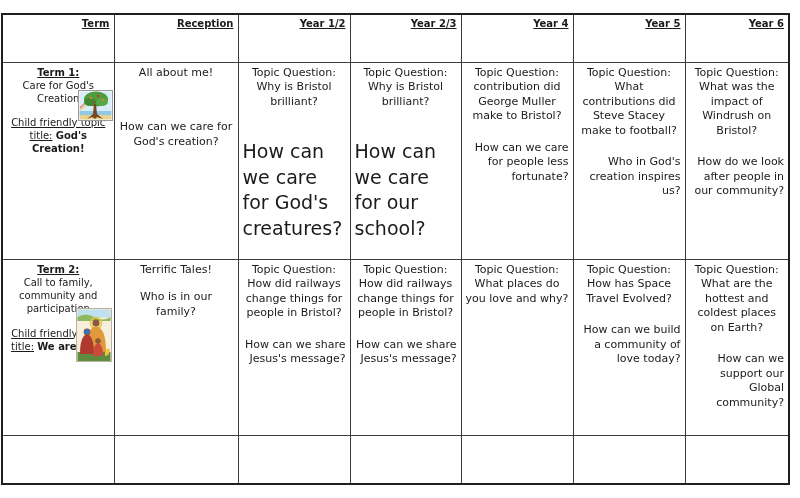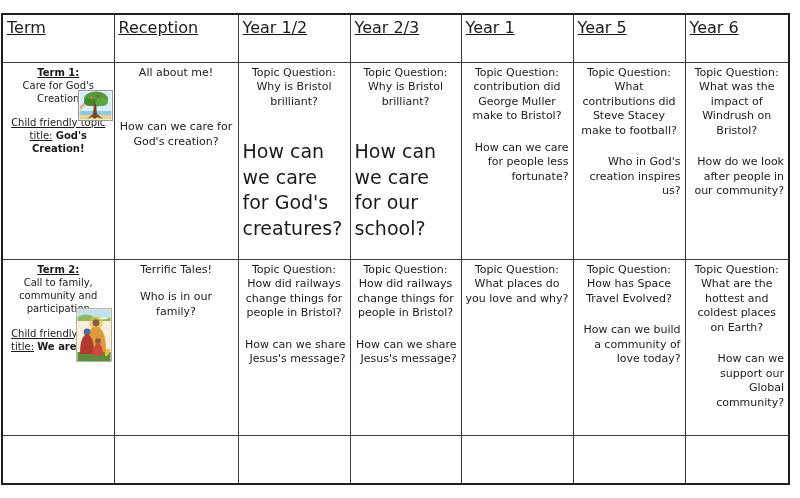--- a/index.html
+++ b/index.html
@@ -18,24 +18,24 @@
     width:787px;
     border:2px solid #1f1f1f;
   }
   table.curriculum td, table.curriculum th{
     border:1px solid #3c3c3c;
     vertical-align:top;
     padding:3px 4px 2px 4px;
     overflow:hidden;
   }
   th.hdr{
-    font-size:16px;
-    font-weight:normal;
+    font-size:10px;
+    font-weight:bold;
     text-decoration:underline;
-    text-align:left;
+    text-align:right;
     padding-top:4px;
   }
   tr.header-row{height:48px;}
   tr.term1-row{height:197px;}
   tr.term2-row{height:176px;}
   tr.empty-row{height:49px;}
   td.cell{
     font-size:11px;
     line-height:1.32;
     text-align:center;
@@ -81,21 +81,21 @@
         <col style="width:112px">
         <col style="width:104px">
     </colgroup>
 
     <tbody>
         <tr class="header-row">
       <th class="hdr">Term</th>
       <th class="hdr">Reception</th>
       <th class="hdr">Year 1/2</th>
       <th class="hdr">Year 2/3</th>
-      <th class="hdr">Year 1</th>
+      <th class="hdr">Year 4</th>
       <th class="hdr">Year 5</th>
       <th class="hdr">Year 6</th>
     </tr>
 
     <tr class="term1-row">
       <td class="term-cell">
         <div class="term-label">Term 1:</div>
         <div class="term-theme">Care for God's Creation</div>
         <div class="cf">
           <span class="u">Child friendly topic title:</span>

